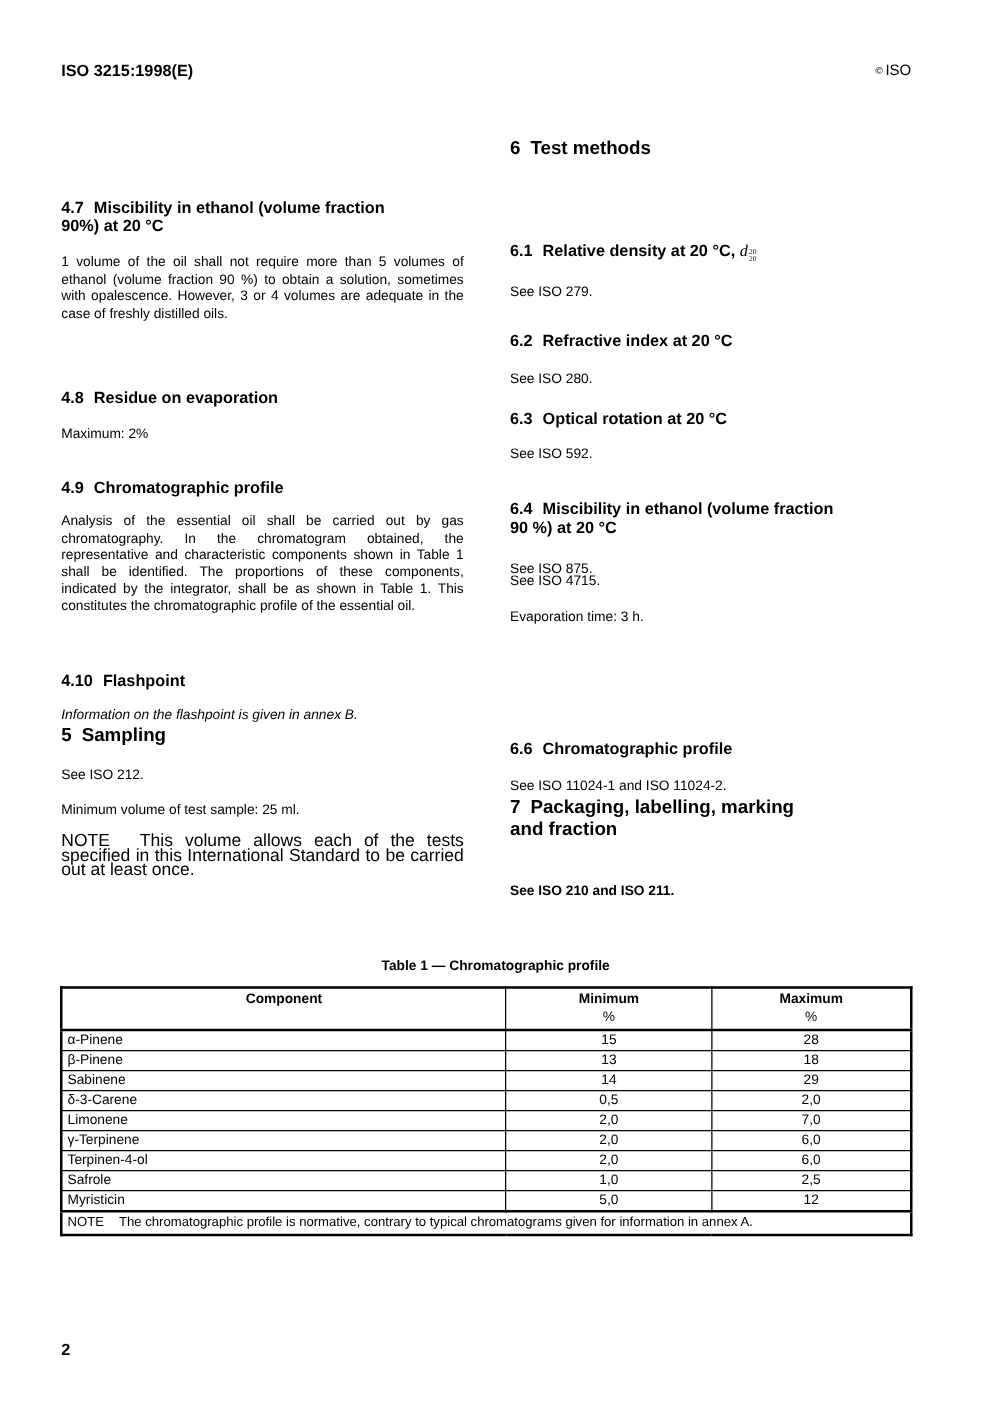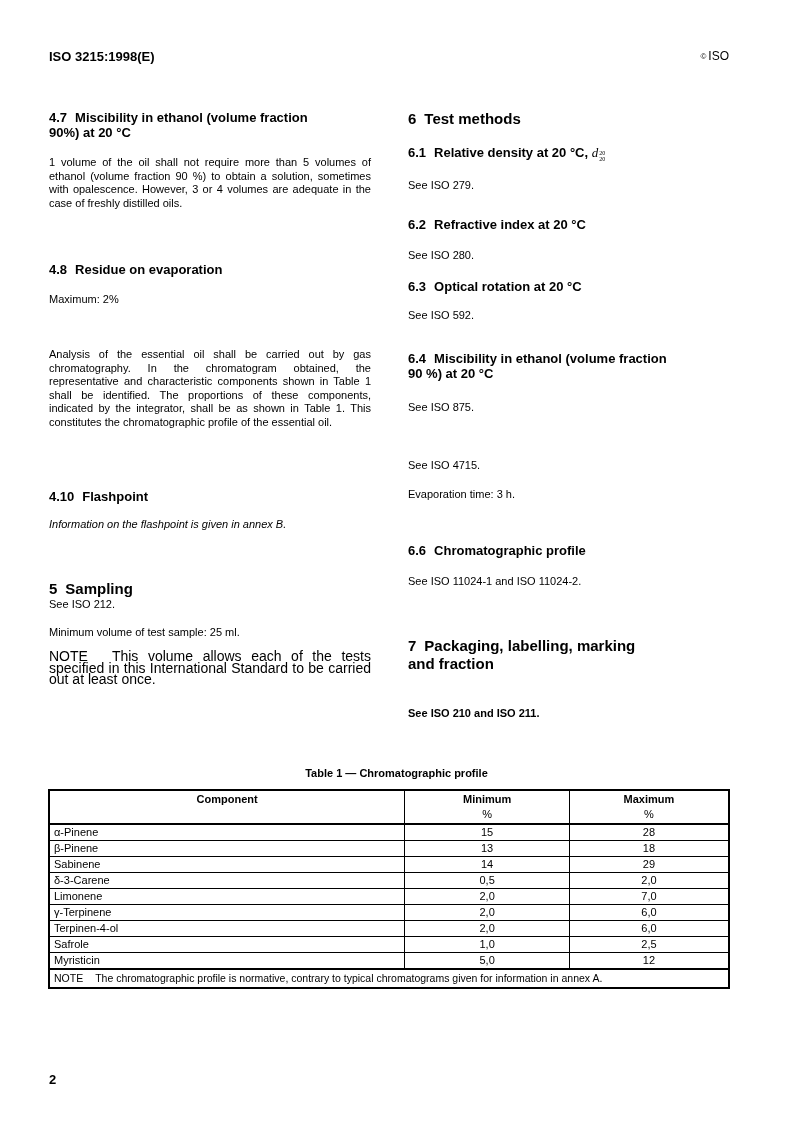--- a/index.html
+++ b/index.html
@@ -6,21 +6,21 @@
   body { width:793px; height:1122px; position:relative; font-family:"Liberation Sans", sans-serif; color:#000; overflow:hidden; }
   .abs { position:absolute; }
   .hdr-left { left:49px; top:49px; font-size:13px; font-weight:bold;text-align:right; }
   .hdr-right { right:64px; top:49px; font-size:12px; }
   .hdr-right .c { font-size:8px; vertical-align:1px; margin-right:2px; }
   .col { position:absolute; width:322px; }
   .colL { left:49px; }
   .colR { left:408px; }
   h2, h3 { margin:0; font-weight:bold; }
   h2 { font-size:15px; line-height:18px; }
-  h3 { font-size:13px; line-height:15px; }
+  h3 { font-size:13px; line-height:15px;margin-top:48px; }
   .num { margin-right:8px; }
   p { margin:0; font-size:11px; line-height:13.5px; }
   .just { text-align:justify; }
   .note { font-size:14px; line-height:11.5px; }
   .note .lbl { margin-right:24px; }
   .dsym { font-family:"Liberation Serif", serif; font-style:italic; font-weight:normal; font-size:13px; }
   .dsym .sc { display:inline-flex; flex-direction:column; font-size:6px; line-height:6px; vertical-align:2px; font-style:normal; margin-left:1px; }
   .tcap { left:0; width:793px; top:767px; text-align:center; font-size:11px; font-weight:bold; }
   table.t1 { position:absolute; left:48px; top:789px; width:682px; border-collapse:collapse; font-size:11px;padding-left:24px; }
   table.t1 td, table.t1 th { border:1px solid #000; padding:0 4px; line-height:15px; }
@@ -42,31 +42,32 @@
   <h3><span class="num">4.7</span><span>Miscibility in ethanol (volume fraction</span><br><span>90%) at 20 °C</span></h3>
   <p class="just" style="margin-top:16px;">1 volume of the oil shall not require more than 5 volumes of ethanol (volume fraction 90 %) to obtain a solution, sometimes with opalescence. However, 3 or 4 volumes are adequate in the case of freshly distilled oils.</p>
 </div>
 
 <div class="col colL" style="top:262px;">
   <h3><span class="num">4.8</span><span>Residue on evaporation</span></h3>
   <p style="margin-top:16px;">Maximum: 2%</p>
 </div>
 
 <div class="col colL" style="top:334px;">
+  <h3><span class="num">4.9</span><span>Chromatographic profile</span></h3>
   <p class="just" style="margin-top:14px;">Analysis of the essential oil shall be carried out by gas chromatography. In the chromatogram obtained, the representative and characteristic components shown in Table 1 shall be identified. The proportions of these components, indicated by the integrator, shall be as shown in Table 1. This constitutes the chromatographic profile of the essential oil.</p>
 </div>
 
 <div class="col colL" style="top:489px;">
   <h3><span class="num">4.10</span><span>Flashpoint</span></h3>
   <p style="margin-top:14px;font-style:italic;">Information on the flashpoint is given in annex B.</p>
 </div>
 
 <div class="col colL" style="top:580px;">
   <h2><span class="num">5</span><span>Sampling</span></h2>
-  <p style="margin-top:0;">See ISO 212.</p>
+  <p style="margin-top:16px;">See ISO 212.</p>
   <p style="margin-top:14px;">Minimum volume of test sample: 25 ml.</p>
   <p class="note just" style="margin-top:12px;"><span class="lbl">NOTE</span><span>This volume allows each of the tests specified in this International Standard to be carried out at least once.</span></p>
 </div>
 
 <div class="col colR" style="top:110px;">
   <h2><span class="num">6</span><span>Test methods</span></h2>
 </div>
 
 <div class="col colR" style="top:145px;">
   <h3><span class="num">6.1</span><span>Relative density at 20 °C,</span> <span class="dsym"><span>d</span><span class="sc">

